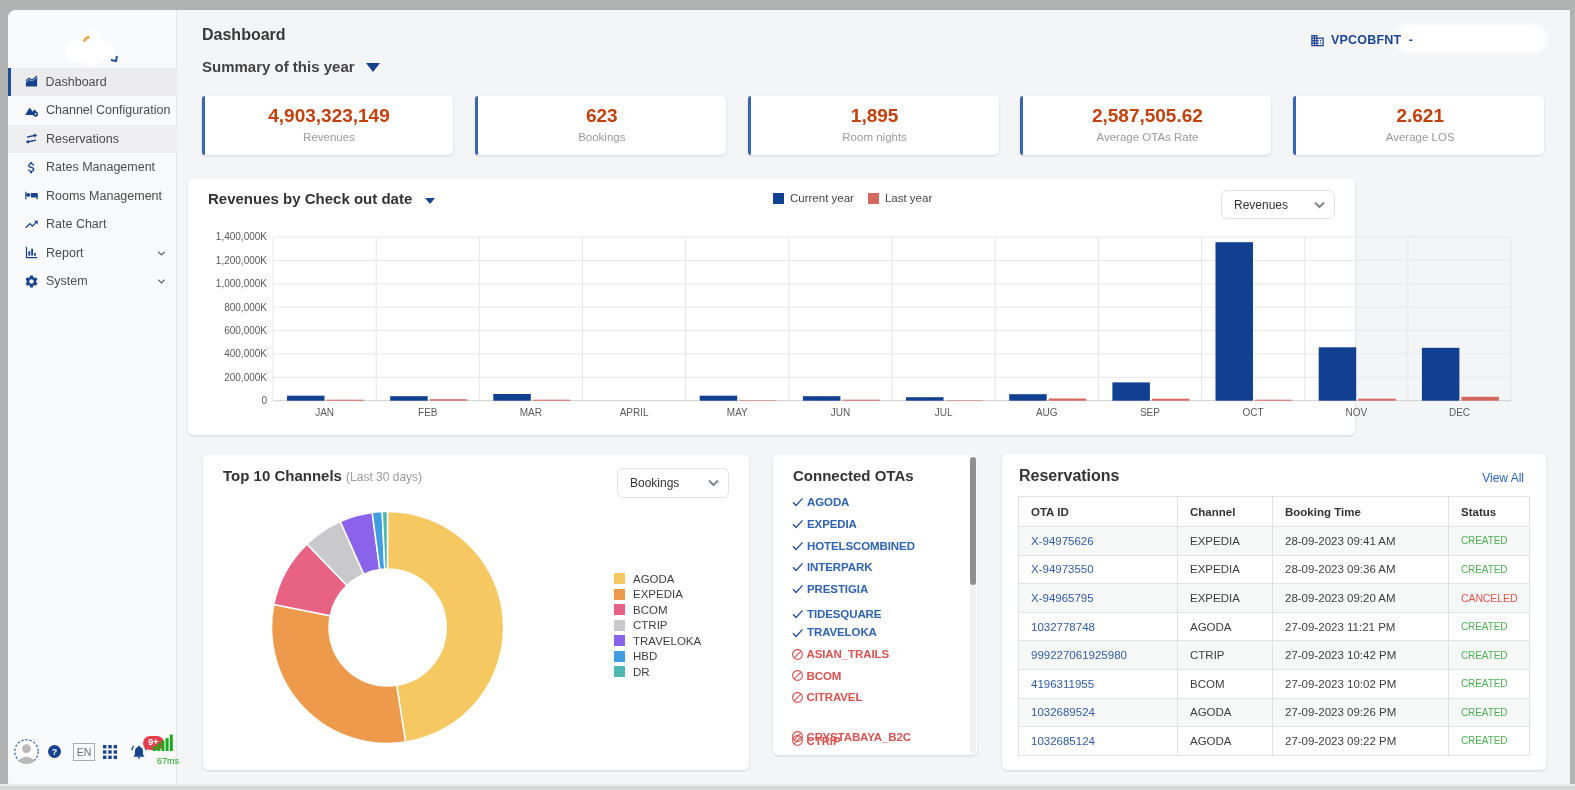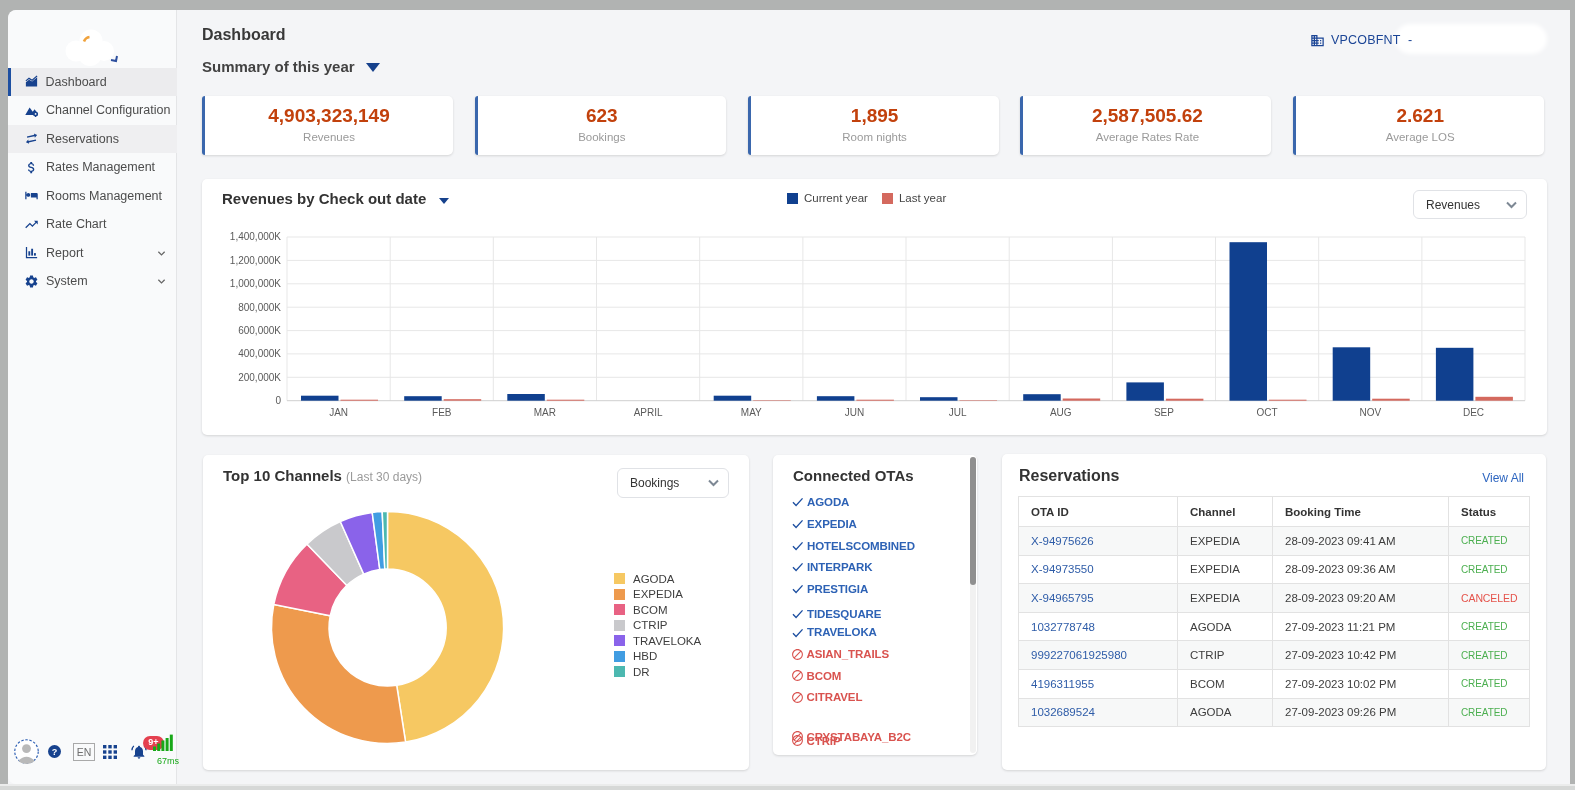--- a/index.html
+++ b/index.html
@@ -16,33 +16,33 @@
 .mitem .lbl { position:absolute; left:38px; white-space:nowrap; }
 .mitem svg.chev { position:absolute; right:11px; top:10px; width:9px; height:9px; }
 .mitem.active { background:#ececee; border-left:3.5px solid #1d4fa1; }
 .mitem.active svg.ic { left:12.5px; }
 .mitem.active .lbl { left:34.5px; }
 .mitem.hovered { background:#efeff1; }
 
 
 #pagetitle { position:absolute; left:194px; top:16px; font-size:16px; font-weight:bold; color:#383838; }
 #hotelbar { position:absolute; left:1302px; top:21px; height:18px; display:flex; align-items:center; }
-#hotelbar .code { color:#1b4596; font-weight:normal; font-size:12.5px; margin-left:6px; letter-spacing:.2px; }
+#hotelbar .code { color:#1b4596; font-weight:bold; font-size:12.5px; margin-left:6px; letter-spacing:.2px; }
 #hotelblur { position:absolute; left:1387px; top:14px; width:152px; height:30px; background:#fff; border-radius:15px; filter:blur(2px); }
 #summarytitle { position:absolute; left:194px; top:48px; font-size:15px; font-weight:bold; color:#424242; }
 #summarytitle .tri { display:inline-block; width:0; height:0; border-left:7px solid transparent; border-right:7px solid transparent; border-top:9px solid #16418c; margin-left:7px; }
 
 
 .card { position:absolute; background:#fff; border-radius:5px; box-shadow:0 1px 3px rgba(0,0,0,0.09), 0 1px 2px rgba(0,0,0,0.05); }
 .scard { top:86px; width:251px; height:59px; border-left:3px solid #3a67ad; text-align:center; border-radius:3px 5px 5px 3px; }
 .scard .num { margin-top:9px; font-size:19px; font-weight:bold; color:#c2410c; }
 .scard .cap { margin-top:4px; font-size:11.5px; color:#9a9a9a; }
 
 
-#chartcard { left:194px; top:169px; width:1345px; height:256px; }
+#chartcard { left:180px; top:169px; width:1167px; height:256px; }
 #chartcard h3 { position:absolute; left:20px; top:11px; font-size:15px; color:#333; }
 #chartcard .tri { display:inline-block; width:0; height:0; border-left:5.5px solid transparent; border-right:5.5px solid transparent; border-top:6.5px solid #16418c; margin-left:9px; }
 .legend { position:absolute; top:13px; left:585px; display:flex; align-items:center; font-size:11.5px; color:#444; }
 .legend .sq { width:11px; height:11px; margin-right:6px; }
 .selbox { position:absolute; border:1px solid #e0e2e6; border-radius:6px; background:#fff; font-size:12px; color:#333; display:flex; align-items:center; }
 #chartsel { right:20px; top:11px; width:114px; height:29px; }
 .selbox .stxt { margin-left:12px; }
 .selbox svg { position:absolute; right:9px; }
 #plot { position:absolute; left:0; top:0; }
 #plot text { font-size:10px; fill:#5a5a5a; }
@@ -212,21 +212,21 @@
   <div class="card scard" style="left:466.8px">
       <div class="num">623</div>
       <div class="cap">Bookings</div>
     </div>
   <div class="card scard" style="left:739.6px">
       <div class="num">1,895</div>
       <div class="cap">Room nights</div>
     </div>
   <div class="card scard" style="left:1012.4px">
       <div class="num">2,587,505.62</div>
-      <div class="cap">Average Rates Rate</div>
+      <div class="cap">Average OTAs Rate</div>
     </div>
   <div class="card scard" style="left:1285.2px">
       <div class="num">2.621</div>
       <div class="cap">Average LOS</div>
     </div>
 
   <div class="card" id="chartcard">
     <h3>Revenues by Check out date <span class="tri"></span></h3>
     <div class="legend">
       <span class="sq" style="background:#10408f"></span>
@@ -411,17 +411,23 @@
             <td>BCOM</td>
             <td>27-09-2023 10:02 PM</td>
             <td class="ok">CREATED</td>
           </tr>
         <tr>
             <td class="oid">1032689524</td>
             <td>AGODA</td>
             <td>27-09-2023 09:26 PM</td>
             <td class="ok">CREATED</td>
           </tr>
+        <tr>
+            <td class="oid">1032685124</td>
+            <td>AGODA</td>
+            <td>27-09-2023 09:22 PM</td>
+            <td class="ok">CREATED</td>
+          </tr>
       </tbody>
     </table>
   </div>
 </div>
 <div id="botband"></div>
 
 </body></html>

